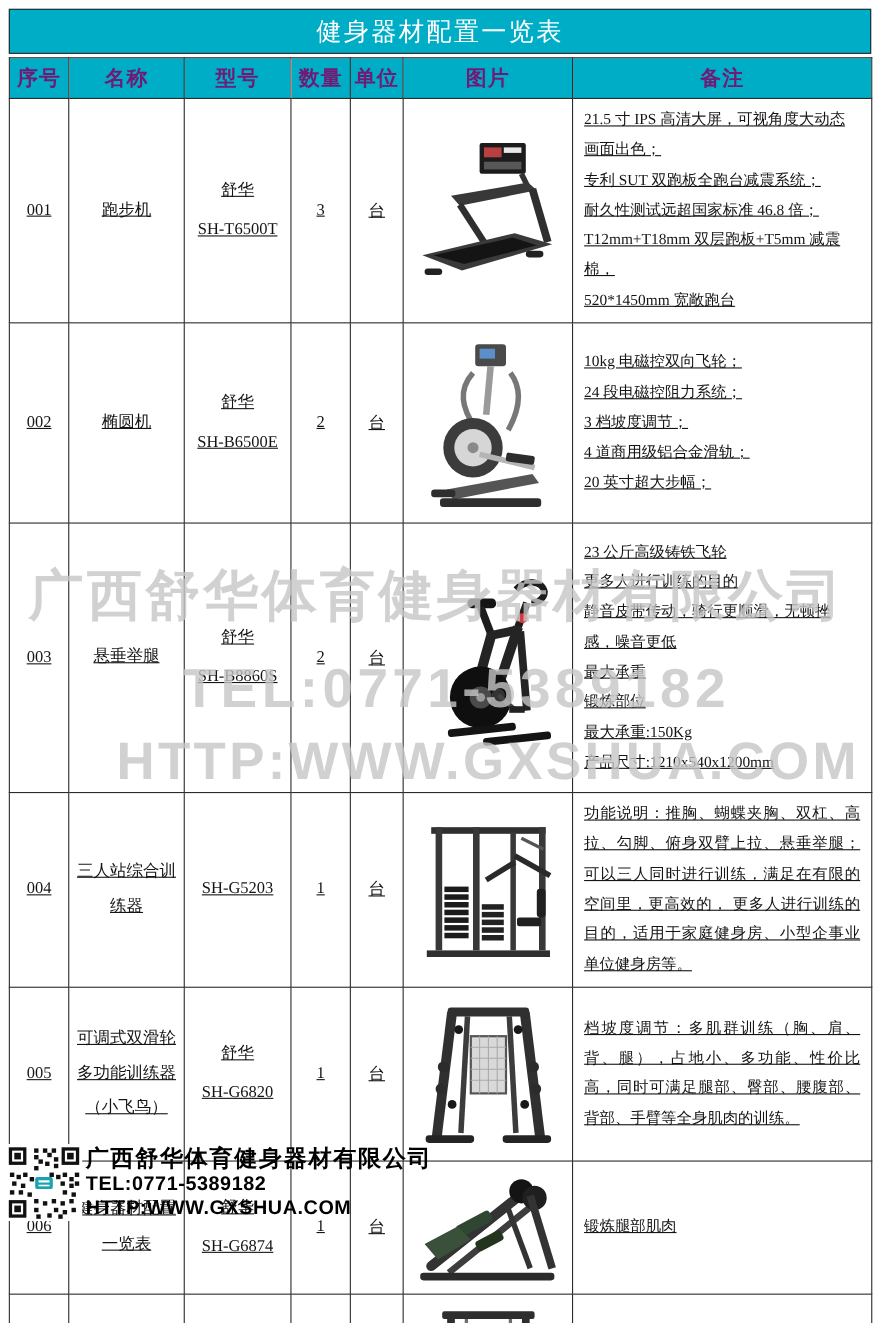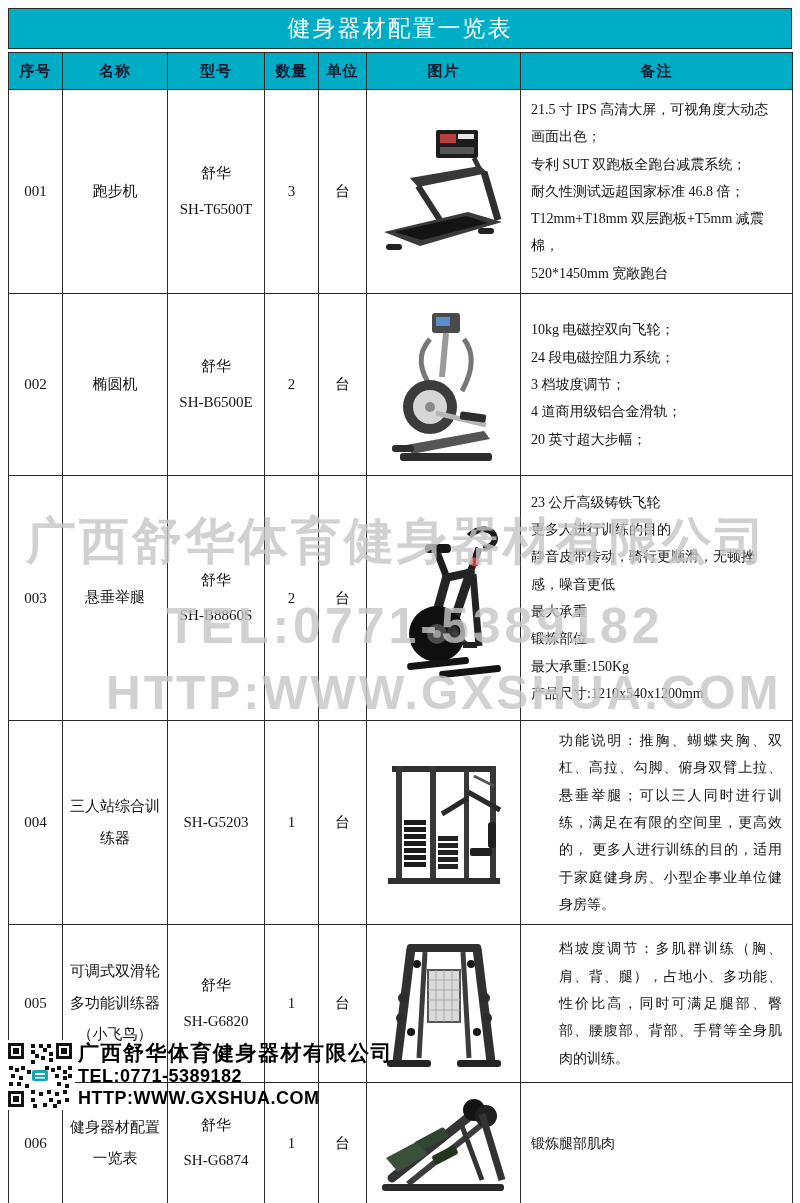--- a/index.html
+++ b/index.html
@@ -4,34 +4,34 @@
 <style>
   html,body{margin:0;padding:0;}
   body{width:800px;height:1203px;background:#fff;position:relative;overflow:hidden;
        font-family:"Liberation Serif","DejaVu Serif",serif;}
   .doc{position:absolute;left:8px;top:8px;width:784px;z-index:1;}
   .title-band{box-sizing:border-box;width:784px;height:41px;background:#00adc6;border:1px solid #2b2b2b;
        color:#fff;text-align:center;line-height:39px;font-family:"Liberation Sans","DejaVu Sans",sans-serif;
        font-weight:normal;font-size:23px;letter-spacing:2px;margin-bottom:3px;}
   table{border-collapse:collapse;table-layout:fixed;width:784px;}
   td,th{border:1px solid #2b2b2b;padding:0;overflow:hidden;vertical-align:middle;}
-  th{background:#00adc6;color:#0f172a;font-family:"Liberation Sans","DejaVu Sans",sans-serif;
-     font-weight:bold;font-size:15px;height:36px;letter-spacing:1px;}
+  th{background:#00adc6;color:#701a75;font-family:"Liberation Sans","DejaVu Sans",sans-serif;
+     font-weight:bold;font-size:19px;height:36px;letter-spacing:1px;}
   col.c-no{width:54px}col.c-name{width:105px}col.c-model{width:97px}col.c-qty{width:54px}
   col.c-unit{width:48px}col.c-img{width:154px}col.c-rk{width:272px}
   tr.r1 td{height:169px} tr.r2 td{height:169px} tr.r3 td{height:232px} tr.r4 td{height:153px}
   tr.r5 td{height:145px} tr.r6 td{height:108px} tr.r7 td{height:121px}
-  td{font-size:15px;color:#141414;text-align:center;}
+  td{font-size:15px;color:#141414;text-align:center;text-decoration:underline;}
   td.name div{line-height:2.1;padding:0 6px;}
   td.model p{margin:0;line-height:2.35;}
   td.img{text-align:center;}
   td.img svg{display:inline-block;vertical-align:middle;}
   td.rk{text-align:left;padding:6px 10px;}
   td.rk p{margin:0;font-size:14px;line-height:1.95;color:#141414;}
-  td.rk.just p{text-align:justify;margin-left:28px;}
+  td.rk.just p{text-align:justify;}
   
   .wm{position:absolute;color:rgba(198,198,198,0.8);font-family:"Liberation Sans","DejaVu Sans",sans-serif;
       font-weight:bold;white-space:nowrap;z-index:5;pointer-events:none;}
   .wm1{left:26px;top:508px;font-size:50px;letter-spacing:3px;}
   .wm2{left:166px;top:597px;font-size:50px;letter-spacing:4px;}
   .wm3{left:106px;top:665px;font-size:48px;letter-spacing:3px;}
   
   .ft{position:absolute;z-index:6;font-family:"Liberation Sans","DejaVu Sans",sans-serif;
       font-weight:bold;color:#000;white-space:nowrap;}
   .ft-co{left:78px;top:1039px;font-size:21px;letter-spacing:1.5px;}

